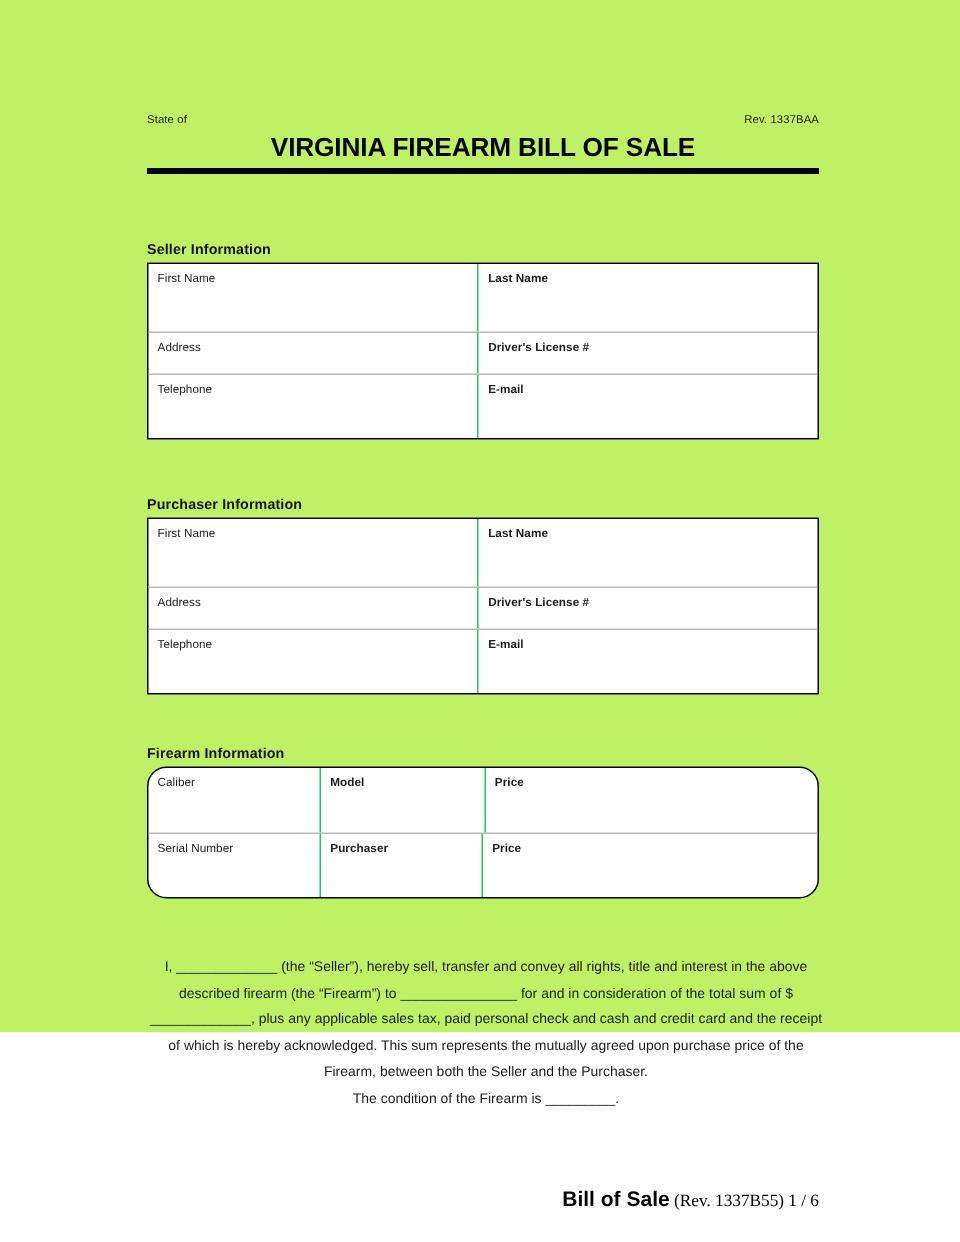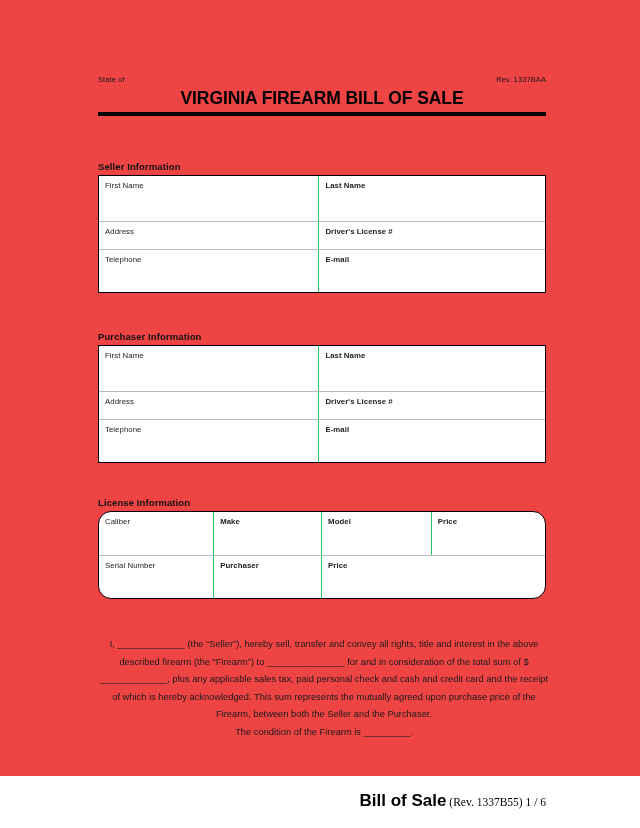--- a/index.html
+++ b/index.html
@@ -12,22 +12,22 @@
     height: 828px;
     font-family: "Liberation Sans", sans-serif;
     color: #000000;
     position: relative;
     overflow: hidden;
   }
   .page {
     position: absolute;
     left: 0; top: 0;
     width: 640px;
-    height: 776px;
-    background: #ef4444;
+    height: 688px;
+    background: #bef264;
   }
   .content {
     position: absolute;
     left: 98px;
     top: 0;
     width: 448px;
   }
 
   
   .header-row {
@@ -137,21 +137,21 @@
     top: 791px;
     width: 448px;
     text-align: right;
     font-size: 11px;
     color: #000;
     white-space: nowrap;
   }
   .footer .f-bold {
     font-weight: bold;
     font-family: "Liberation Sans", sans-serif;
-    font-size: 17px;
+    font-size: 14px;
     margin-left: 24px;
   }
   .footer .f-rev {
     font-family: "Liberation Serif", serif;
     font-size: 11.5px;
   }
 </style>
 </head>
 <body>
 
@@ -190,25 +190,24 @@
       <div class="trow r2">
         <div class="tcell c1">Address</div>
         <div class="tcell c2">Driver's License #</div>
       </div>
       <div class="trow r3">
         <div class="tcell c1">Telephone</div>
         <div class="tcell c2">E-mail</div>
       </div>
     </div>
 
-    <div class="section-heading" style="top:497px;">License Information</div>
+    <div class="section-heading" style="top:497px;">Firearm Information</div>
     <div class="tbl tbl-firearm" style="top:511px;border-radius:13px;">
       <div class="trow r1">
         <div class="tcell f1">Caliber</div>
-        <div class="tcell f2">Make</div>
         <div class="tcell f3">Model</div>
         <div class="tcell f4">Price</div>
       </div>
       <div class="trow r2">
         <div class="tcell f1">Serial Number</div>
         <div class="tcell f2">Purchaser</div>
         <div class="tcell f3wide">Price</div>
       </div>
     </div>
 

